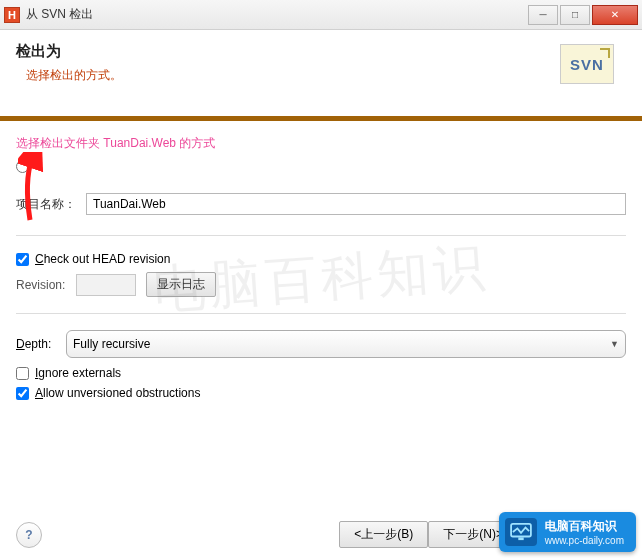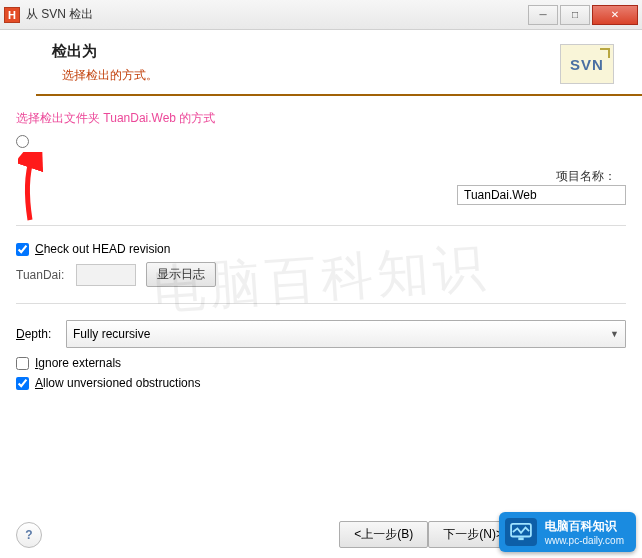--- a/index.html
+++ b/index.html
@@ -5,50 +5,50 @@
   * { margin: 0; padding: 0; box-sizing: border-box; font-family: "Microsoft YaHei", Tahoma, Arial, sans-serif; font-size: 12px; }
   body { background: #fff; width: 642px; height: 558px; position: relative; overflow: hidden; }
 
   .titlebar { height: 30px; background: linear-gradient(#f6f6f6, #e9e9e9); border-bottom: 1px solid #d0d0d0; display: flex; align-items: center; padding: 0 4px; }
   .title-icon { width: 16px; height: 16px; background: #e34c26; color: #fff; font-weight: bold; display: flex; align-items: center; justify-content: center; font-size: 11px; margin-right: 6px; border: 1px solid #b53a1c; }
   .title-text { flex: 1; color: #333; }
   .win-controls { display: flex; }
   .win-btn { width: 30px; height: 20px; margin-left: 2px; border: 1px solid #b8b8b8; background: linear-gradient(#f7f7f7, #e5e5e5); display: flex; align-items: center; justify-content: center; color: #444; font-size: 10px; }
   .win-btn.close { background: linear-gradient(#e97e6f, #d9432a); border-color: #a82a18; color: #fff; width: 46px; }
 
-  .header { background: #fff; padding: 12px 16px 10px; border-bottom: 2px solid #a16207; position: relative; margin-left: 36px; }
+  .header { background: #fff; padding: 12px 16px 32px; border-bottom: 5px solid #a16207; position: relative; }
   .header-title { font-size: 15px; font-weight: bold; color: #222; margin-bottom: 6px; }
   .header-sub { color: #c2410c; margin-left: 10px; }
   .svn-logo { position: absolute; right: 28px; top: 14px; width: 54px; height: 40px; background: #f9f5d8; border: 1px solid #ccc; display: flex; align-items: center; justify-content: center; color: #4a6fa2; font-weight: bold; font-size: 15px; letter-spacing: 1px;}
   .svn-logo::after { content:""; position:absolute; top:3px; right:3px; width:8px; height:8px; border-top:2px solid #b8a640; border-right:2px solid #b8a640; }
 
   .content { padding: 14px 16px; }
   .section-title { color: #ec4899; margin-bottom: 8px; }
 
   .radio-row { display: flex; align-items: center; margin: 6px 0; }
   .radio-row input[type=radio] { margin-right: 6px; }
 
-  .field-row { display: flex; align-items: flex-end; margin: 20px 0; flex-direction: column; }
+  .field-row { display: flex; align-items: center; margin: 20px 0; }
   .field-label { width: 70px; color: #333; }
   .text-input { flex: 1; border: 1px solid #b8b8b8; height: 22px; padding: 2px 6px; background: #fff; }
 
   .hr { border-top: 1px solid #ddd; margin: 16px 0; }
 
   .chk-row { display: flex; align-items: center; margin: 6px 0; }
   .chk-row input[type=checkbox] { margin-right: 6px; }
   .mnemonic { text-decoration: underline; }
 
   .rev-row { display: flex; align-items: center; margin: 6px 0; }
   .rev-label { width: 60px; color: #555; }
   .rev-input { width: 60px; height: 22px; border: 1px solid #c8c8c8; background: #f2f2f2; margin-right: 10px; }
   .small-btn { border: 1px solid #adadad; background: linear-gradient(#f7f7f7,#e3e3e3); padding: 3px 10px; border-radius: 2px; color: #333; }
 
   .depth-row { display: flex; align-items: center; margin: 8px 0; }
   .depth-label { width: 50px; }
-  .select { flex: 1; height: 22px; border: 1px solid #adadad; background: linear-gradient(#fff,#eee); display:flex; align-items:center; justify-content:space-between; padding: 13px 6px; border-radius:1px; }
+  .select { flex: 1; height: 22px; border: 1px solid #adadad; background: linear-gradient(#fff,#eee); display:flex; align-items:center; justify-content:space-between; padding: 13px 6px; border-radius:6px; }
   .select .arrow { font-size: 9px; color: #555; }
 
   .footer { position: absolute; bottom: 10px; left: 0; right: 0; display: flex; align-items: center; padding: 0 16px; }
   .help-btn { width: 26px; height: 26px; border: 1px solid #bbb; border-radius: 50%; background: linear-gradient(#fff,#eee); display:flex; align-items:center; justify-content:center; color:#5a7aa8; font-weight:bold; }
   .footer-spacer { flex: 1; }
   .nav-btn { border:1px solid #adadad; background:linear-gradient(#f7f7f7,#e3e3e3); padding:4px 14px; border-radius:2px; margin-left:0;}
   .nav-btn.disabled { color:#999; }
 
   
   .arrow-anno { position:absolute; left:18px; top:152px; width:70px; height:70px; pointer-events:none; }
@@ -96,21 +96,21 @@
   </div>
 
   <div class="hr"></div>
 
   <label class="chk-row">
     <input type="checkbox" checked="" style="">
     <span><span class="mnemonic">C</span><span>heck out HEAD revision</span></span>
   </label>
 
   <div class="rev-row">
-    <div class="rev-label">TuanDai:</div>
+    <div class="rev-label">Revision:</div>
     <input class="rev-input" disabled="" value="" style="">
     <button class="small-btn">显示日志</button>
   </div>
 
   <div class="hr"></div>
 
   <div class="depth-row">
     <div class="depth-label"><span class="mnemonic">D</span><span>epth:</span></div>
     <div class="select">
       <span>Fully recursive</span>

